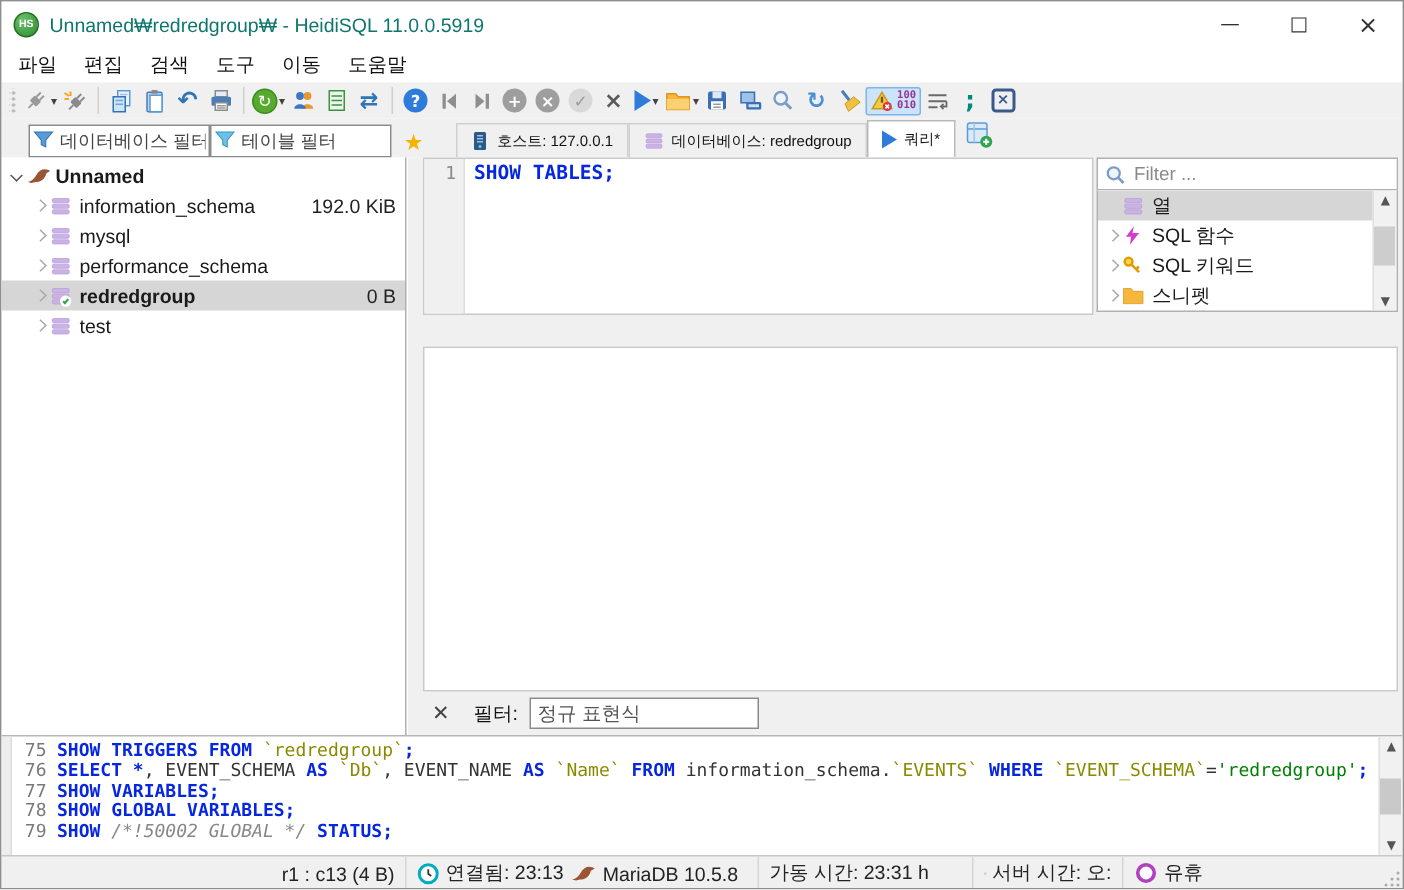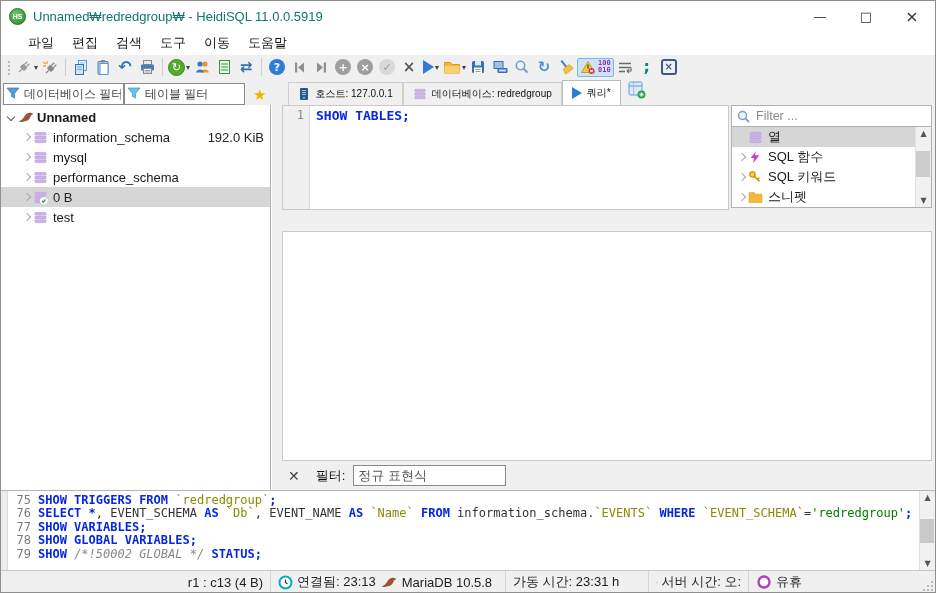--- a/index.html
+++ b/index.html
@@ -6,21 +6,21 @@
 html,body{width:936px;height:593px;overflow:hidden}
 body{font-family:"Liberation Sans",sans-serif;font-size:13px;color:#1a1a1a;background:#fff}
 #window{position:relative;width:936px;height:593px;border:1px solid #8e8e8e;background:#fff;overflow:hidden}
 
 #titlebar{position:absolute;left:0;top:0;right:0;height:30px;background:#fff;display:flex;align-items:center;padding-left:8px}
 #hs-badge{width:17px;height:17px;border-radius:50%;background:radial-gradient(circle at 35% 30%,#6cc26c,#2e8b2e);color:#fff;font-size:7px;font-weight:bold;display:flex;align-items:center;justify-content:center;margin-right:7px;border:1px solid #1d6f1d}
 #title-text{font-size:13px;color:#0f766e}
 #wincontrols{margin-left:auto;display:flex;height:30px}
 .winbtn{width:46px;height:30px;display:flex;align-items:center;justify-content:center;font-size:13px;color:#333;font-family:"DejaVu Sans",sans-serif}
 
-#menubar{position:absolute;left:0;top:30px;right:0;height:24px;background:#fff;display:flex;align-items:center;padding-left:18px}
+#menubar{position:absolute;left:0;top:30px;right:0;height:24px;background:#fff;display:flex;align-items:center;padding-left:2px}
 .menu-item{padding:3px 9px;font-size:13px;color:#111}
 
 #toolbar{position:absolute;left:0;top:54px;right:0;height:24px;background:#f0f0f0;display:flex;align-items:center;padding-left:2px}
 .tgrip{width:5px;height:16px;margin:0 3px;background-image:radial-gradient(#b9b9b9 1px,transparent 1.2px);background-size:4px 4px;background-position:1px 1px}
 .tbtn{height:22px;min-width:20px;display:flex;align-items:center;justify-content:center;margin:0 1px;position:relative}
 .tsep{width:1px;height:18px;background:#cfcfcf;margin:0 4px}
 .dd{font-family:"DejaVu Sans",sans-serif;font-size:8px;color:#444;margin-left:1px}
 .glyph{font-family:"DejaVu Sans",sans-serif;line-height:1}
 .g-undo{color:#2e75b6;font-size:16px;font-weight:bold}
 .g-refresh{width:17px;height:17px;border-radius:50%;background:#56ab2f;color:#fff;font-size:11px;display:flex;align-items:center;justify-content:center;border:1px solid #3c8b1e}
@@ -286,21 +286,21 @@
           <path d="M14 7.5 v3.5 h-3.5 M12 9.2 l-1.8 1.8 1.8 1.8" stroke="#6a6a6a" stroke-width="1.2" fill="none"></path>
         </svg>
     </div>
     <div class="tbtn glyph g-semi">;</div>
     <div class="tbtn">
         <span class="g-closesq glyph">×</span>
       </div>
   </div>
 
   <div id="row2">
-    <div class="filter-input" style="margin-left:2px">
+    <div class="filter-input" style="margin-left:18px">
       <svg class="funnel" width="14" height="13" viewBox="0 0 14 13">
           <path d="M1 1 h12 L8.5 6.5 V11 l-3-1.5 V6.5 Z" fill="#5b9bd5" stroke="#2e75b6" stroke-width="0.7"></path>
         </svg>
       <input type="text" placeholder="데이터베이스 필터" style="">
     </div>
     <div class="filter-input">
       <svg class="funnel" width="14" height="13" viewBox="0 0 14 13">
           <path d="M1 1 h12 L8.5 6.5 V11 l-3-1.5 V6.5 Z" fill="#6fc0e8" stroke="#2e9ac0" stroke-width="0.7"></path>
         </svg>
       <input type="text" placeholder="테이블 필터" style="">
@@ -417,20 +417,21 @@
             <svg width="15" height="15" viewBox="0 0 16 16">
               <g fill="#cbb3e8" stroke="#b49ad6" stroke-width="0.5">
                 <rect x="2" y="2.5" width="12" height="3" rx="1"></rect>
                 <rect x="2" y="6.5" width="12" height="3" rx="1"></rect>
                 <rect x="2" y="10.5" width="12" height="3" rx="1"></rect>
               </g>
               <circle cx="11.5" cy="11.5" r="4" fill="#fff"></circle>
               <path d="M9.7 11.5 l1.3 1.4 2.3-2.8" stroke="#2ea44f" stroke-width="1.5" fill="none"></path>
             </svg>
           </span>
+          <span class="tname bold">redredgroup</span>
           <span class="tsize">0 B</span>
         </div>
         <div class="trow">
           <span class="indent"></span>
           <span class="chev">
             <i></i>
           </span>
           <span class="ticon">
             <svg width="15" height="15" viewBox="0 0 16 16">
               <g fill="#cbb3e8" stroke="#b49ad6" stroke-width="0.5">

